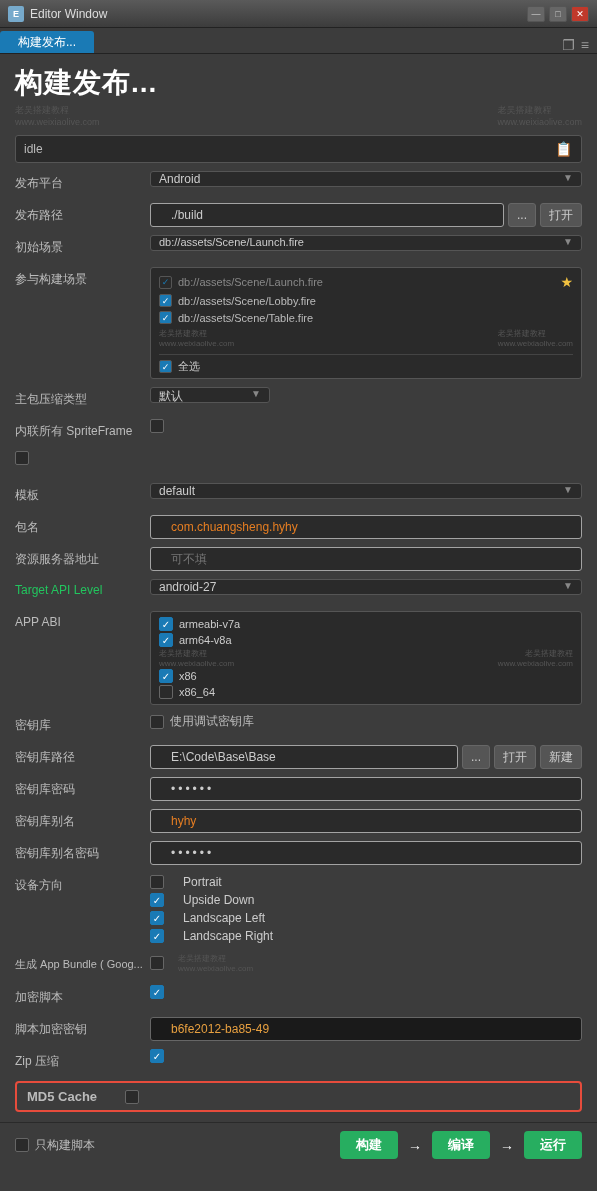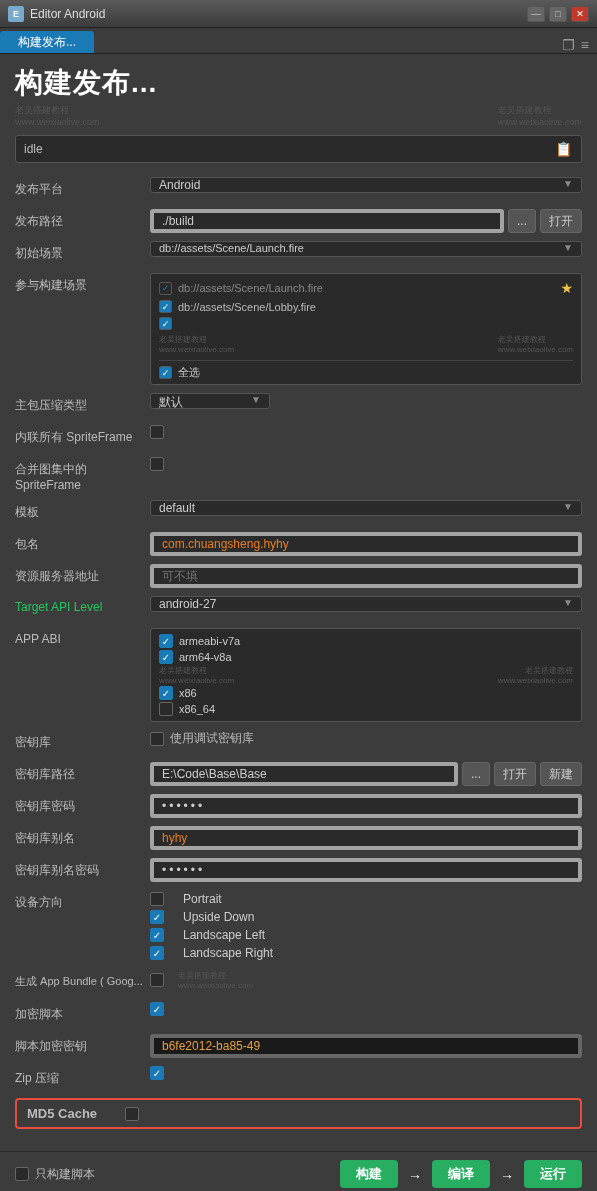--- a/index.html
+++ b/index.html
@@ -99,21 +99,21 @@
     }
 
     
     .status-bar {
       background: #2a2a2a;
       border: 1px solid #555;
       border-radius: 3px;
       height: 28px;
       display: flex; align-items: center; justify-content: space-between;
       padding: 0 8px;
-      margin-bottom: 14px;
+      margin-bottom: 8px;
     }
     .status-text { color: #bbb; font-size: 12px; }
     .status-icon { color: #999; font-size: 14px; }
 
     
     .form-row {
       display: flex;
       align-items: flex-start;
       margin-bottom: 8px;
       min-height: 24px;
@@ -141,25 +141,25 @@
       display: flex; justify-content: space-between;
       padding: 0 8px;
       cursor: pointer;
       color: #ccc;
     }
     .dropdown-arrow { color: #888; font-size: 10px; }
 
     
     .text-input {
       background: #2a2a2a;
-      border: 4px solid #a3a3a3;
+      border: 1px solid #a3a3a3;
       border-radius: 3px;
       height: 24px;
       width: 100%;
-      padding: 0 8px;
+      padding: 0 20px;
       color: #ccc;
       font-size: 12px;
       outline: none;
     }
     .text-input.highlighted { color: #e67e22; }
     .text-input.dimmed { color: #666; }
     .text-input.secret { letter-spacing: 3px; }
     .text-input.key-value { color: #e8a040; background: #1a1a1a; border-color: #666; }
 
     
@@ -241,21 +241,20 @@
       display: flex; align-items: center; gap: 6px;
       padding: 1px 0; font-size: 11px;
     }
 
     
     .md5-box {
       border: 2px solid #e74c3c;
       border-radius: 4px;
       padding: 6px 10px;
       display: flex; align-items: center; gap: 10px;
-      margin-bottom: 12px;
     }
 
     
     .bottom-bar {
       display: flex; align-items: center;
       padding: 8px 15px;
       background: #3c3c3c;
       border-top: 1px solid #2a2a2a;
       gap: 10px;
     }
@@ -279,21 +278,21 @@
     .sub-row {
       display: flex; align-items: center; gap: 19px;
       padding: 2px 0; font-size: 12px;
     }
   </style>
 </head>
 <body>
 
 <div class="title-bar">
   <div class="title-bar-icon">E</div>
-  <span class="title-bar-text">Editor Android</span>
+  <span class="title-bar-text">Editor Window</span>
   <div class="title-bar-controls">
     <div class="title-btn">—</div>
     <div class="title-btn">□</div>
     <div class="title-btn close">✕</div>
   </div>
 </div>
 
 <div class="tab-bar">
   <div class="tab">
     <span>构建发布...</span>
@@ -358,20 +357,21 @@
           <span class="scene-star">★</span>
         </div>
 
         <div class="scene-item">
           <div class="scene-checkbox">✓</div>
           <span class="scene-name" style="font-size:11px;">db://assets/Scene/Lobby.fire</span>
         </div>
 
         <div class="scene-item">
           <div class="scene-checkbox">✓</div>
+          <span class="scene-name" style="font-size:11px;">db://assets/Scene/Table.fire</span>
         </div>
 
         <div style="display:flex;justify-content:space-between;color:#555;font-size:8px;padding:2px 0;">
           <span>老吴搭建教程<br>www.weixiaolive.com</span>
           <span>老吴搭建教程<br>www.weixiaolive.com</span>
         </div>
 
         <div class="select-all-row">
           <div class="scene-checkbox">✓</div>
           <span>全选</span>
@@ -391,21 +391,20 @@
   </div>
 
   <div class="form-row">
     <div class="form-label">内联所有 SpriteFrame</div>
     <div class="form-control">
       <div class="checkbox"></div>
     </div>
   </div>
 
   <div class="form-row">
-    <div class="form-label">合并图集中的 SpriteFrame</div>
     <div class="form-control">
       <div class="checkbox"></div>
     </div>
   </div>
 
   <div class="form-row">
     <div class="form-label">模板</div>
     <div class="form-control">
       <div class="dropdown">
         <span>default</span>

